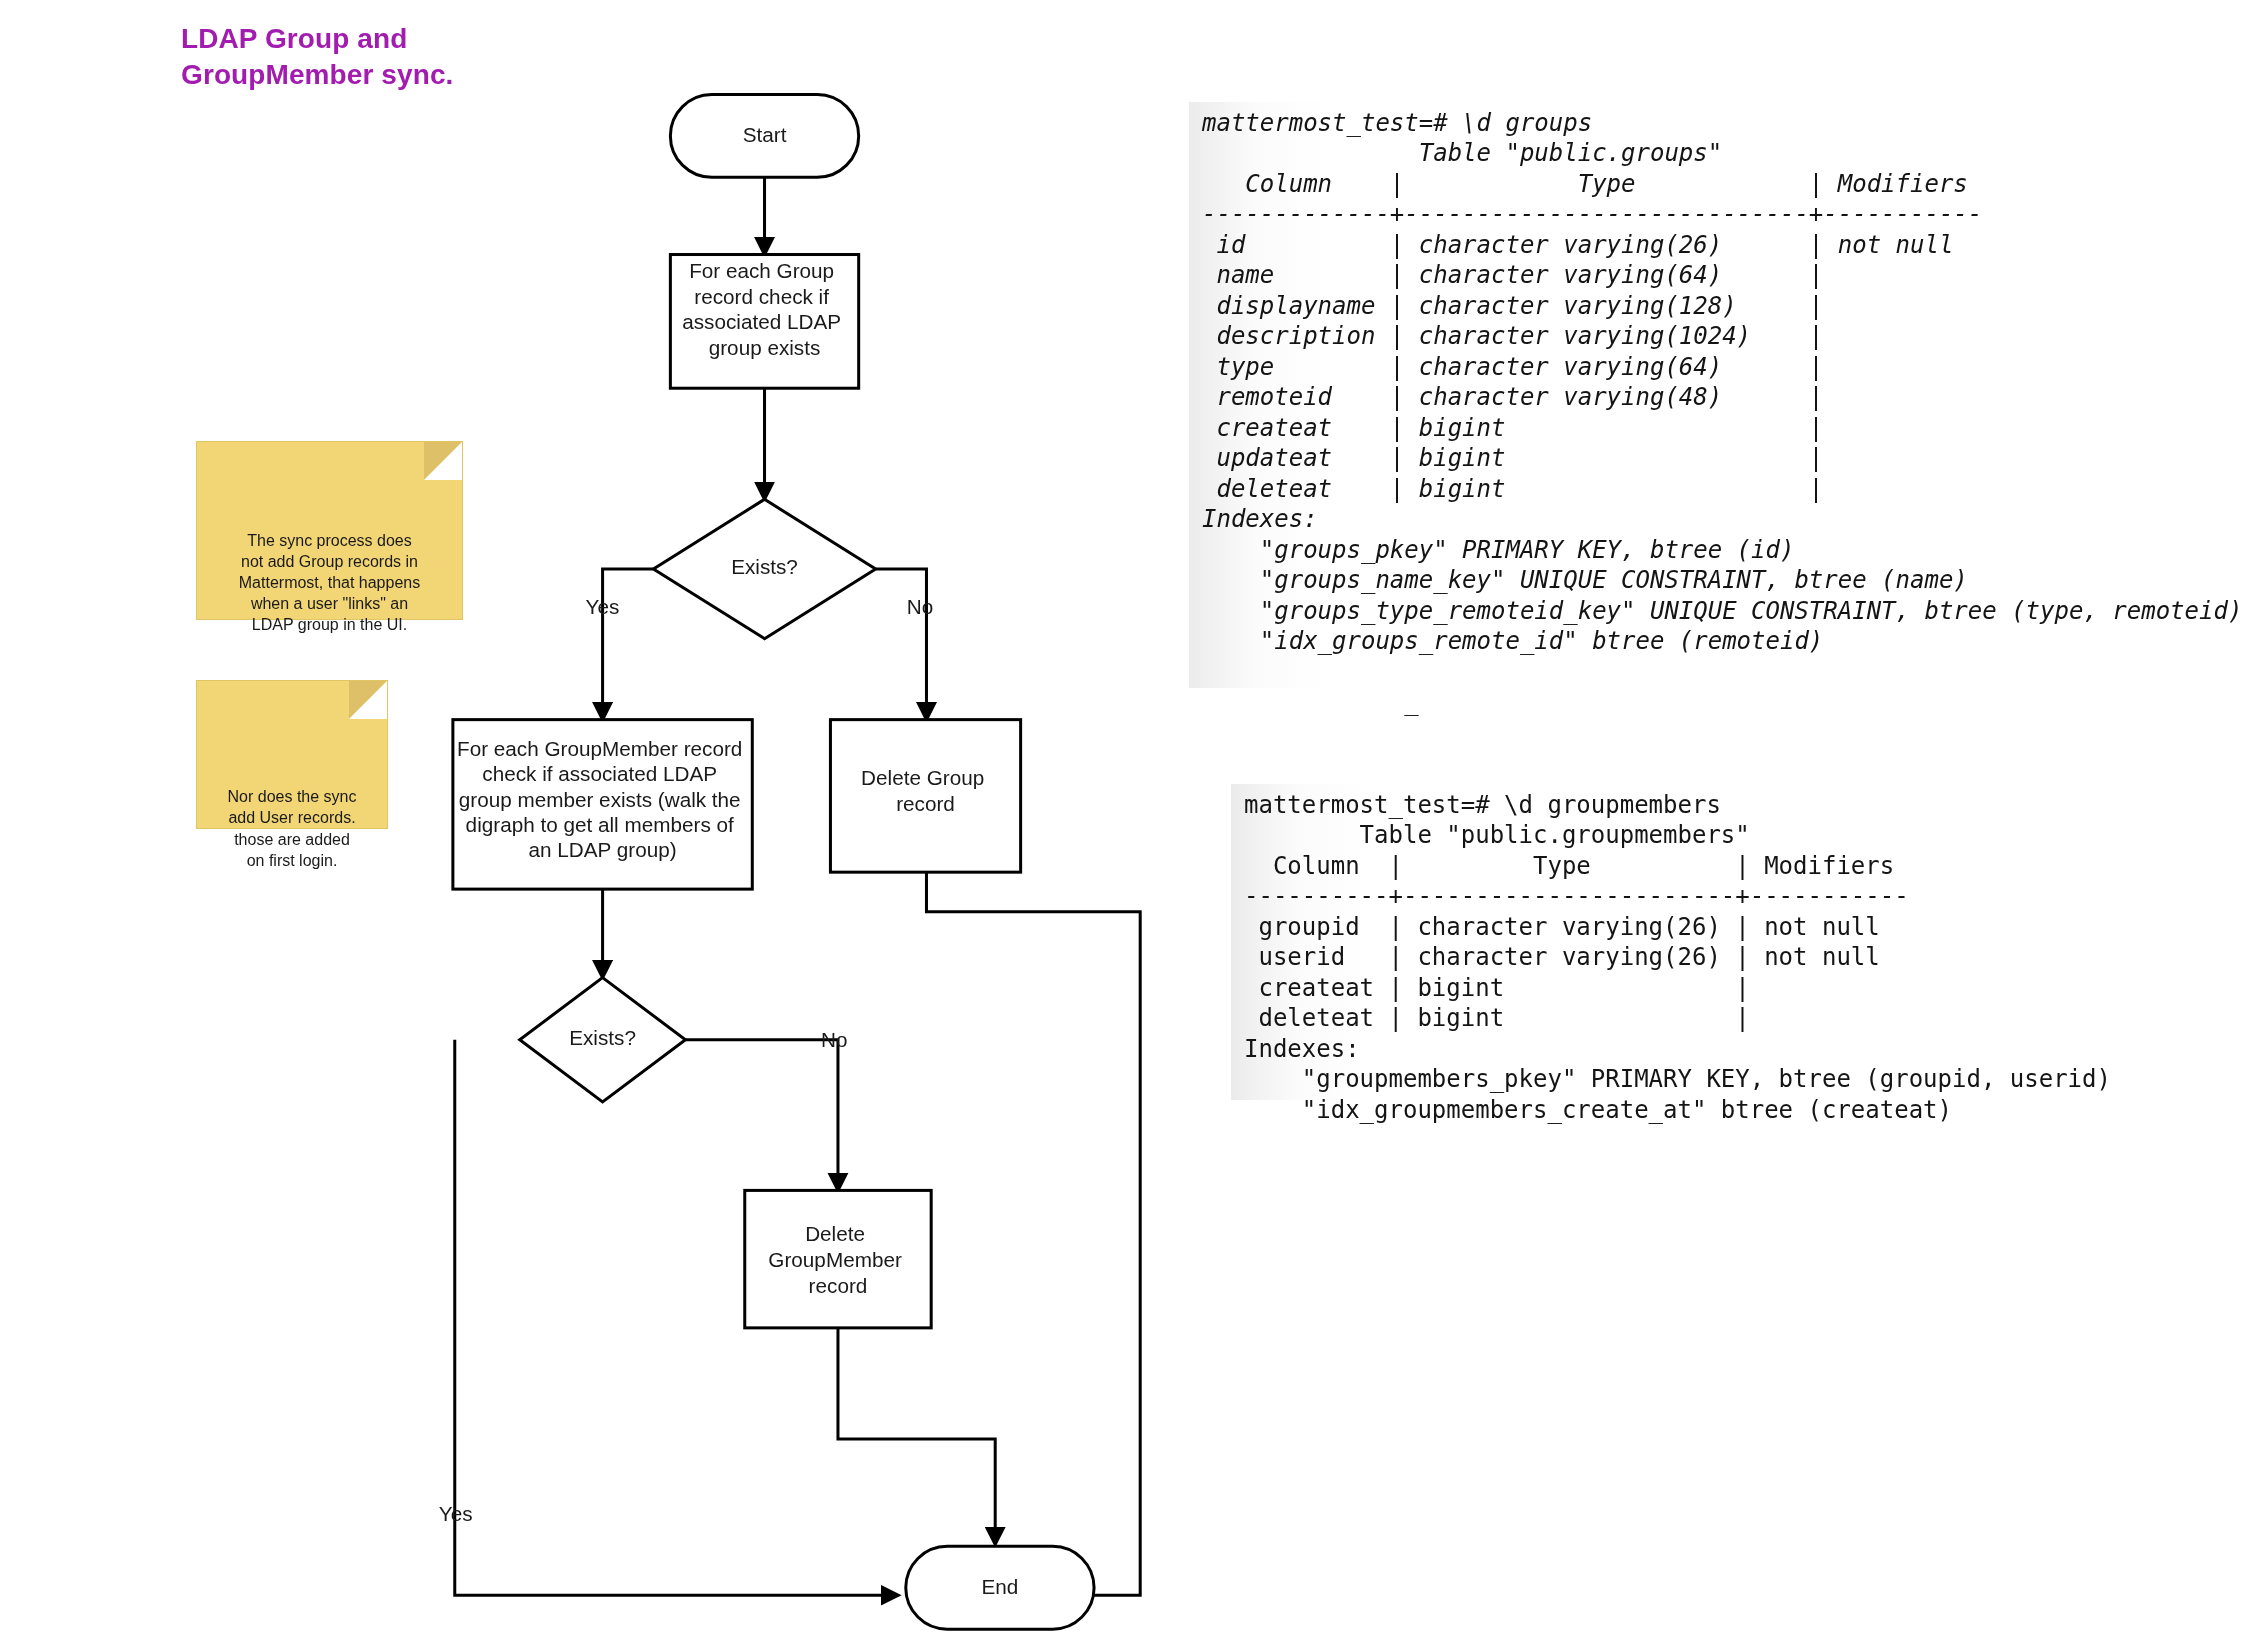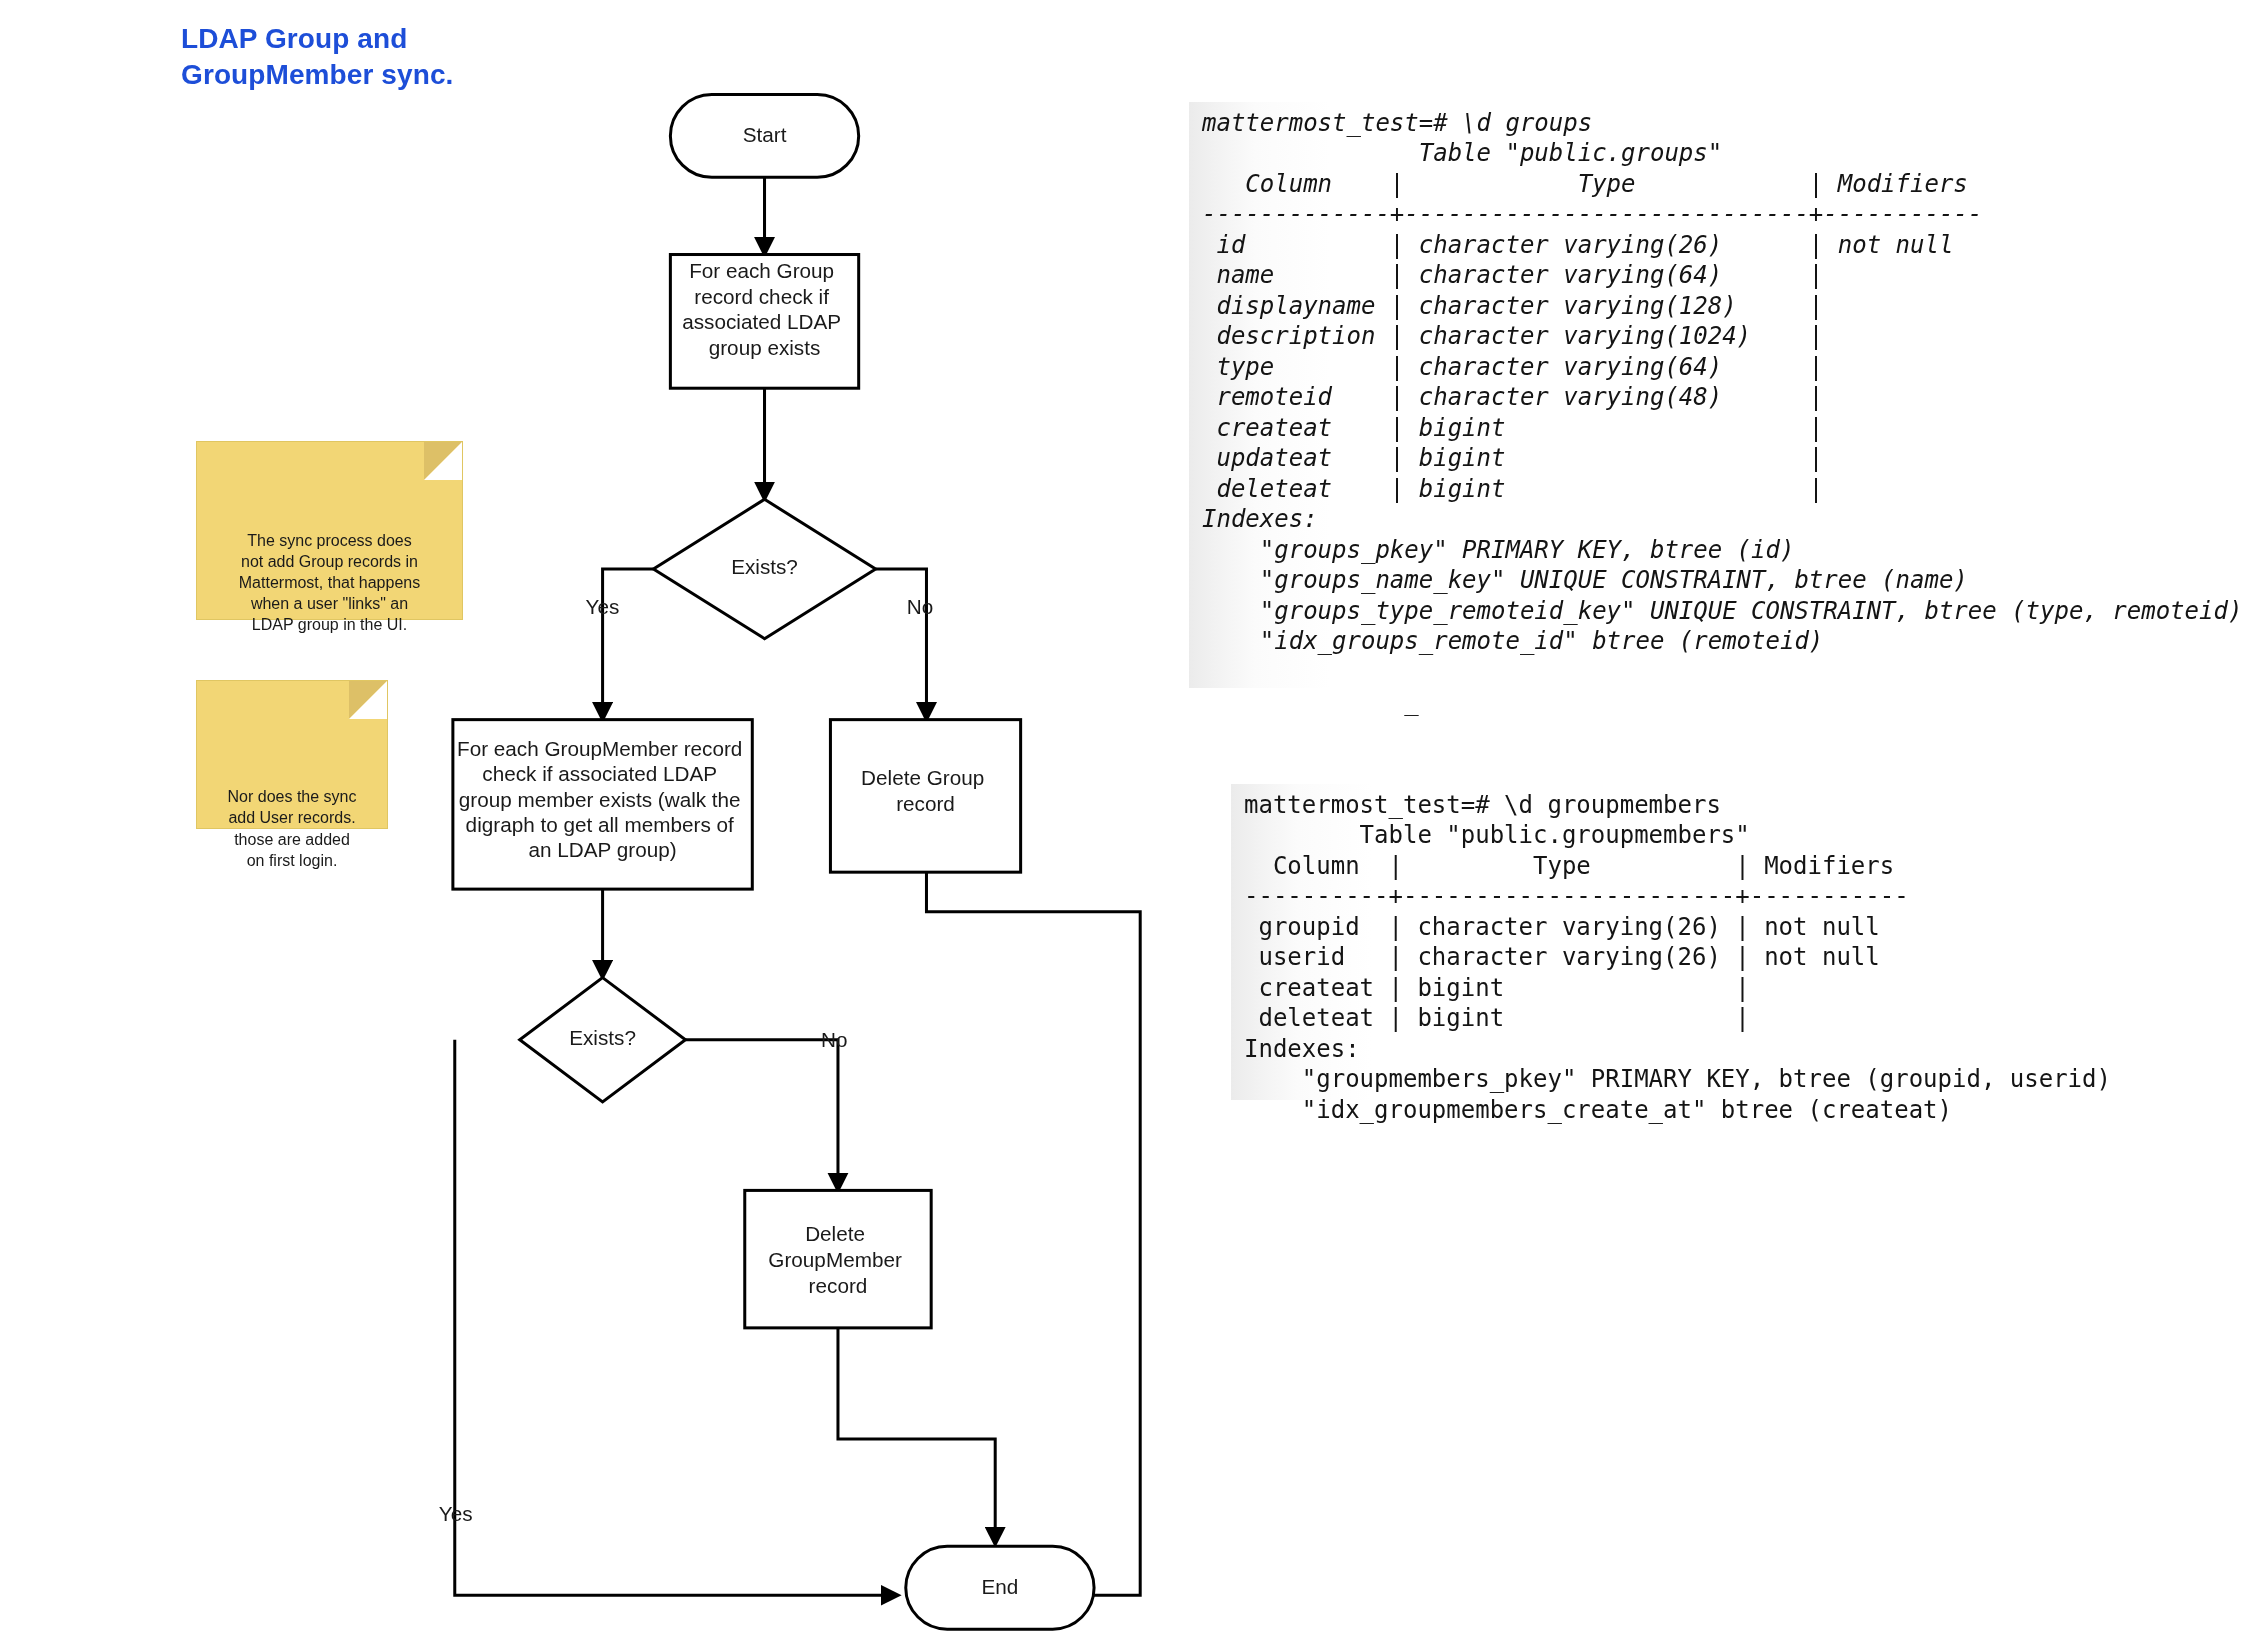--- a/index.html
+++ b/index.html
@@ -19,21 +19,21 @@
 
   
   .diagram-title {
     position: absolute;
     left: 181px; top: 21px;
     width: 395px;
     font-size: 28px;
     font-weight: bold;
     line-height: 1.28;
     letter-spacing: 0.1px;
-    color: #1d4ed8;
+    color: #a21caf;
     white-space: pre-line;
   }
 
   
   #flow {
     position: absolute;
     left: 0; top: 0;
     width: 1224px; height: 1637px;
   }
   .node-shape {

